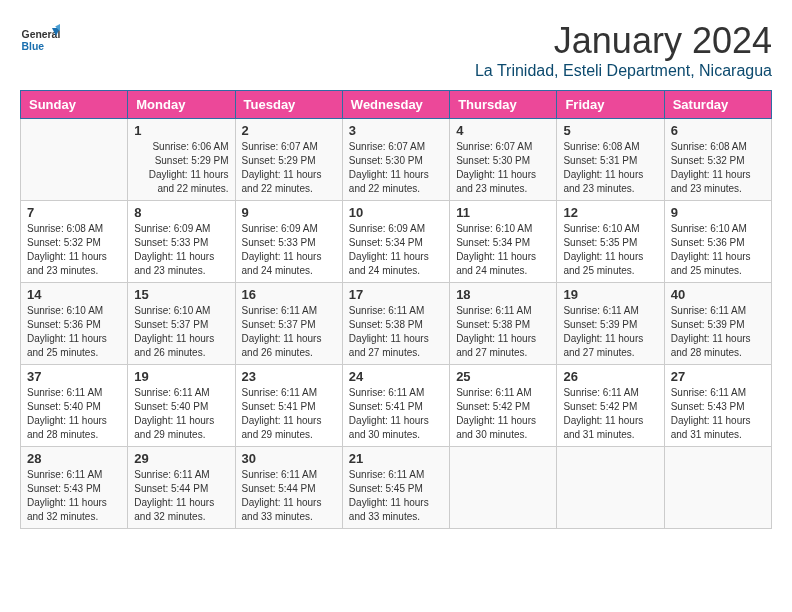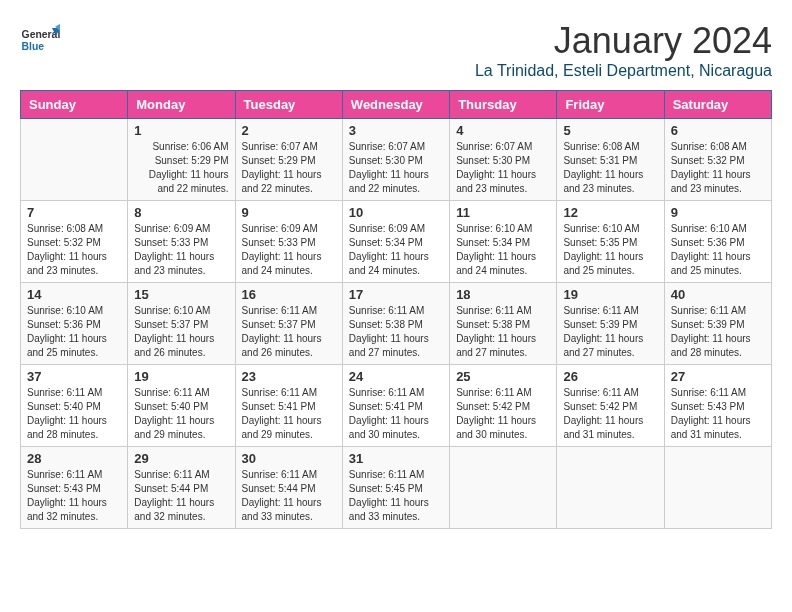--- a/index.html
+++ b/index.html
@@ -329,21 +329,21 @@
 and 32 minutes.</div>
         </td>
         <td>
           <span class="day-number">30</span>
           <div class="day-info" style="white-space: pre-line;">Sunrise: 6:11 AM
 Sunset: 5:44 PM
 Daylight: 11 hours
 and 33 minutes.</div>
         </td>
         <td>
-          <span class="day-number">31</span>
+          <span class="day-number">21</span>
           <div class="day-info" style="white-space: pre-line;">Sunrise: 6:11 AM
 Sunset: 5:45 PM
 Daylight: 11 hours
 and 33 minutes.</div>
         </td>
         <td class="empty-cell"></td>
         <td class="empty-cell"></td>
         <td class="empty-cell"></td>
       </tr>
     </tbody>

